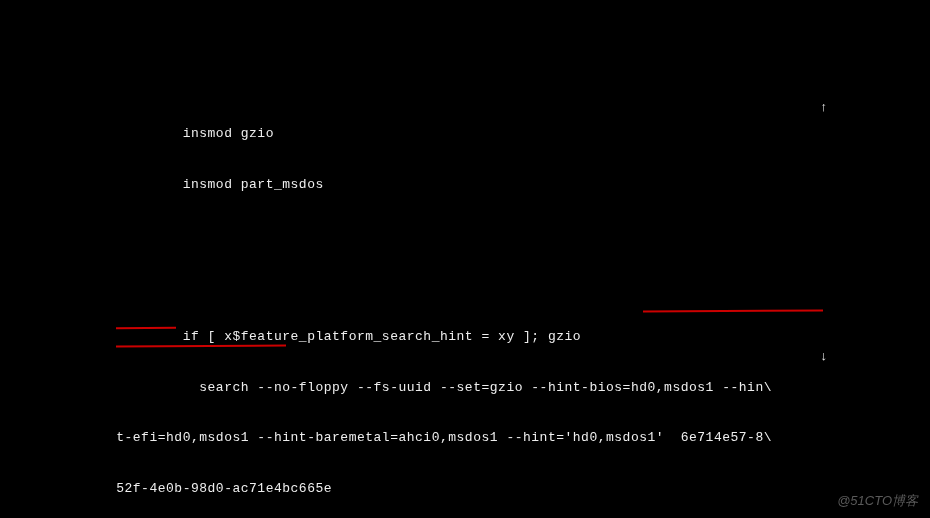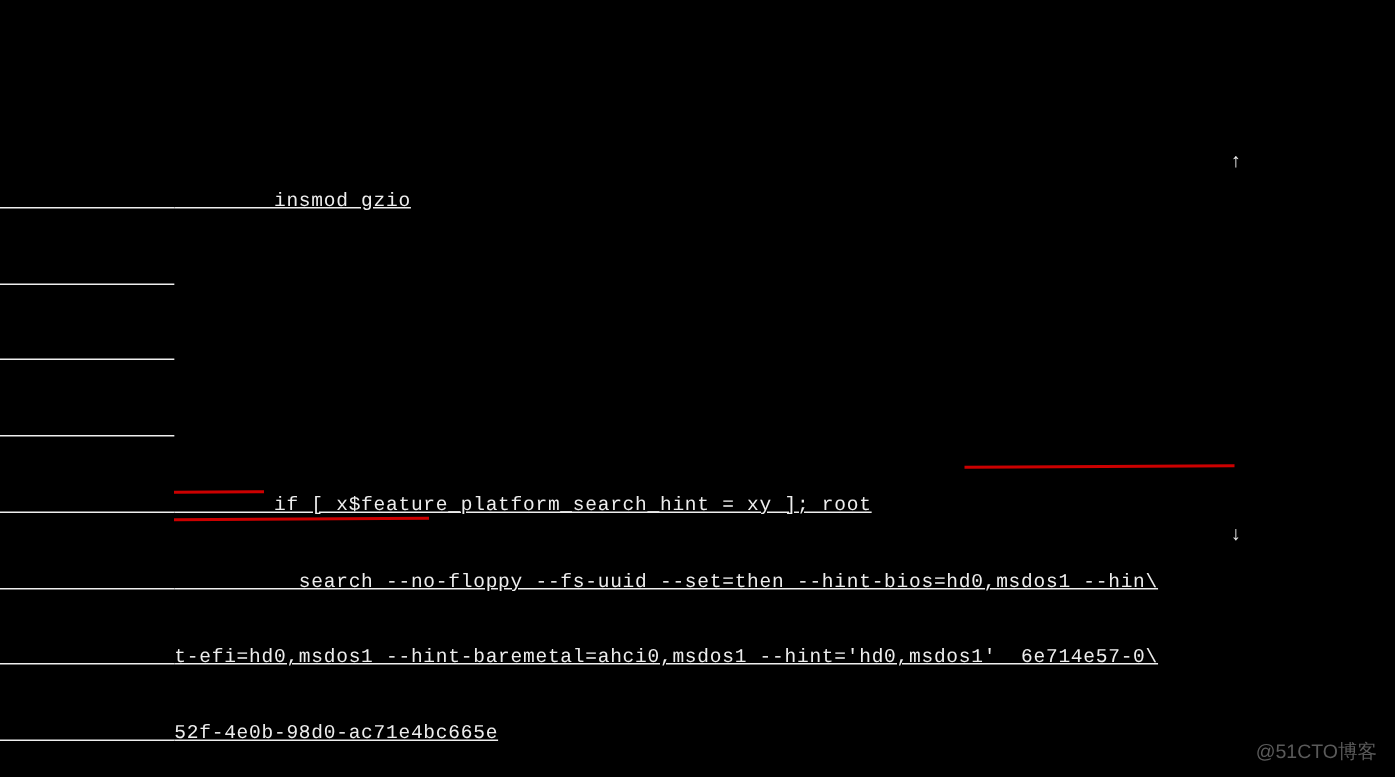--- a/index.html
+++ b/index.html
@@ -1,39 +1,39 @@
 <!DOCTYPE html>
 <html><head>
 <meta charset="utf-8">
 <style>
   html,body{margin:0;padding:0;background:#000;width:930px;height:518px;overflow:hidden;font-family:"Courier New",monospace;font-size:13px;color:#eee;line-height:1.3;}
   .screen{position:relative;width:930px;height:518px;}
   .term{position:absolute;left:0;top:92px;width:930px;white-space:pre;letter-spacing:.5px;}
-  .line{position:relative;height:17px;text-decoration:underline;}
+  .line{position:relative;height:17px;}
   .arrow-up{position:absolute;left:820px;top:100px;color:#eee;font-family:"Courier New",monospace;}
   .arrow-dn{position:absolute;left:820px;top:349px;color:#eee;font-family:"Courier New",monospace;}
-  .watermark{position:absolute;right:12px;bottom:8px;color:#5a5a5a;font-family:Arial,Helvetica,sans-serif;font-size:13px;}
+  .watermark{position:absolute;right:12px;bottom:8px;color:#5a5a5a;font-family:Arial,Helvetica,sans-serif;font-size:13px;font-style:italic;}
   .hl{position:absolute;background:transparent;border-bottom:2px solid #c00;transform:rotate(-0.3deg);}
 </style>
 </head>
 <body>
 
 <div class="screen">
 
   <span class="arrow-up">↑</span>
   <span class="arrow-dn">↓</span>
 
   <div class="term">
     <div class="line"><span>              </span><span>        insmod gzio</span></div>
+    <div class="line"><span>              </span><span>        insmod part_msdos</span></div>
     <div class="line"><span>              </span></div>
     <div class="line"><span>              </span></div>
-    <div class="line"><span>              </span></div>
-    <div class="line"><span>              </span><span>        if [ x$feature_platform_search_hint = xy ]; root</span></div>
-    <div class="line"><span>              </span><span>          search --no-floppy --fs-uuid --set=then --hint-bios=hd0,msdos1 --hin\</span></div>
-    <div class="line"><span>              </span><span>t-efi=hd0,msdos1 --hint-baremetal=ahci0,msdos1 --hint='hd0,msdos1'  6e714e57-0\</span></div>
+    <div class="line"><span>              </span><span>        if [ x$feature_platform_search_hint = xy ]; gzio</span></div>
+    <div class="line"><span>              </span><span>          search --no-floppy --fs-uuid --set=gzio --hint-bios=hd0,msdos1 --hin\</span></div>
+    <div class="line"><span>              </span><span>t-efi=hd0,msdos1 --hint-baremetal=ahci0,msdos1 --hint='hd0,msdos1'  6e714e57-8\</span></div>
     <div class="line"><span>              </span><span>52f-4e0b-98d0-ac71e4bc665e</span></div>
     
     
     
     
     
     
     
     
     

